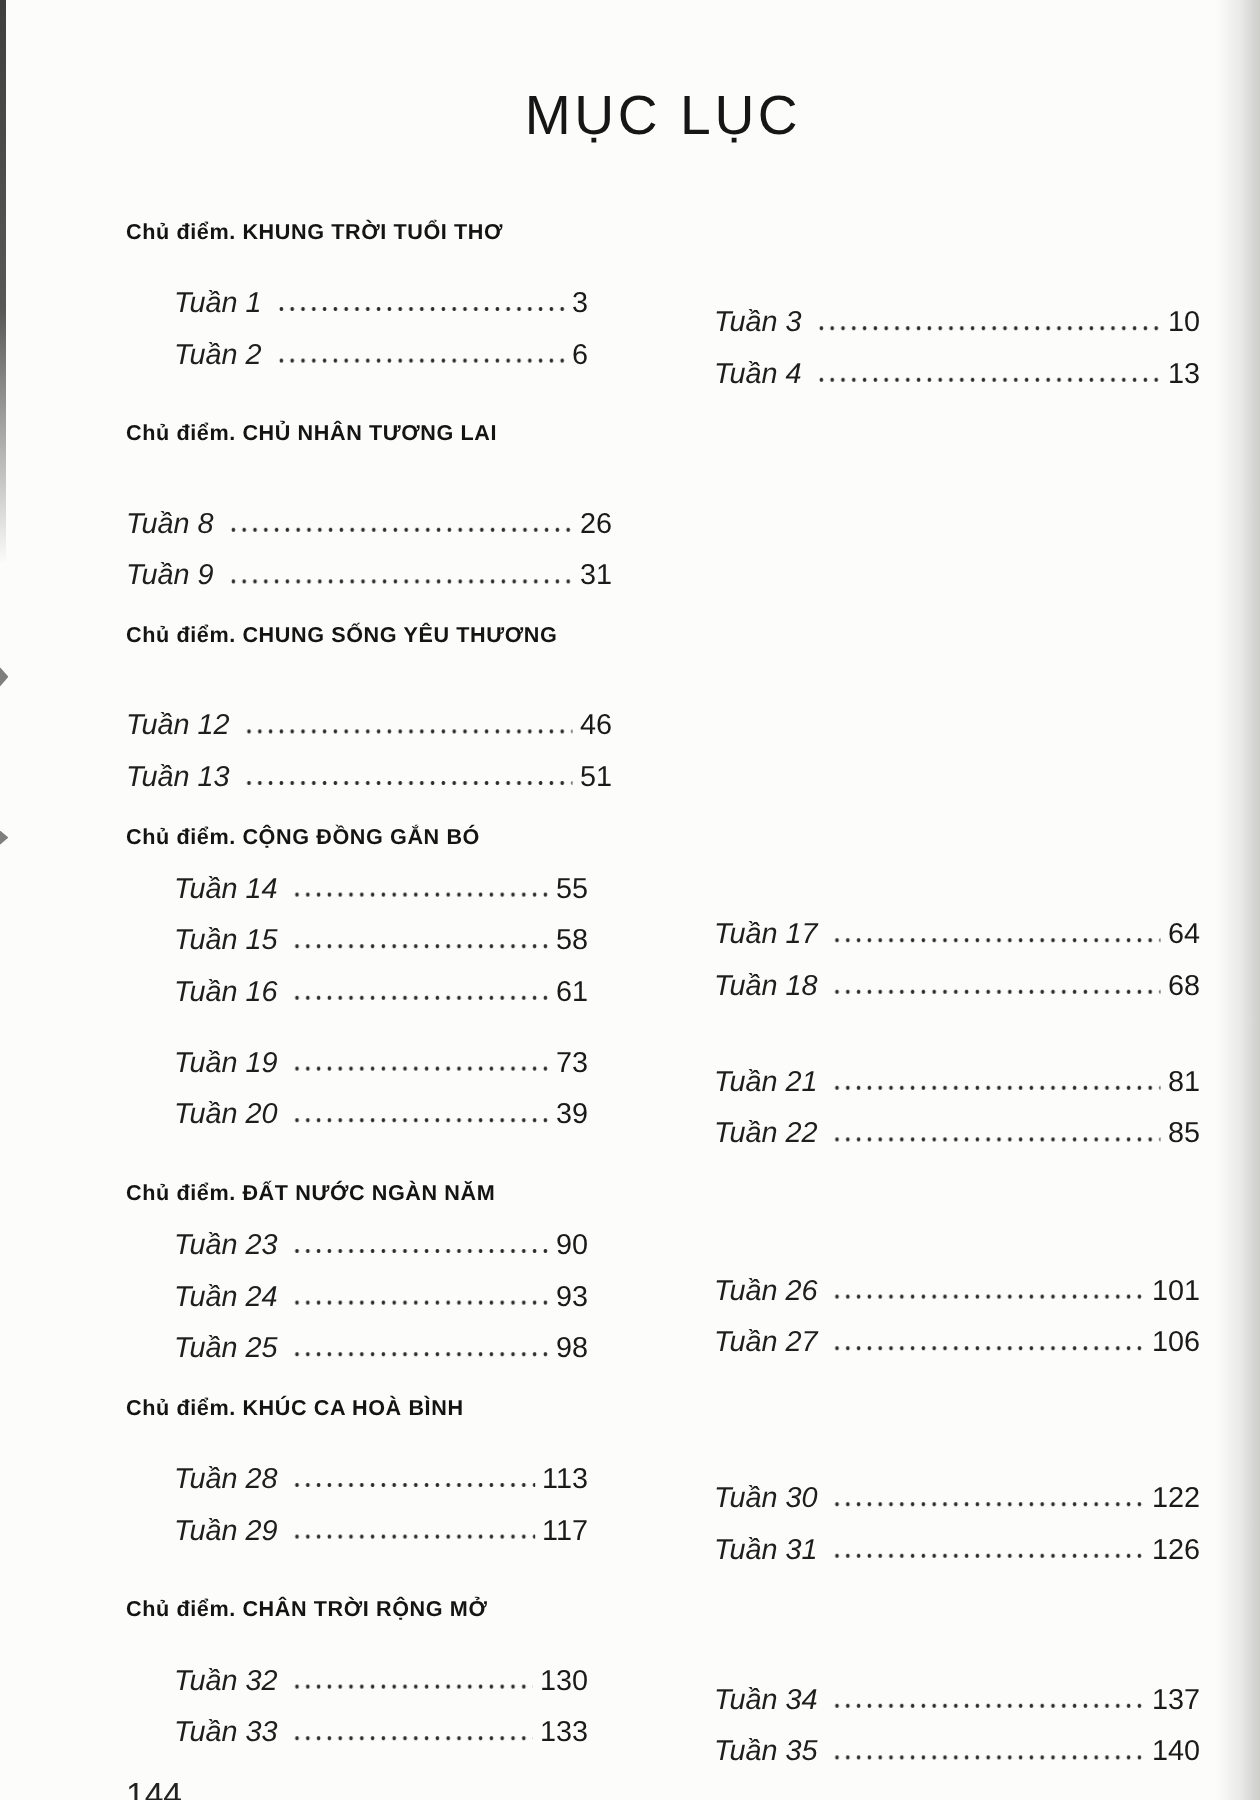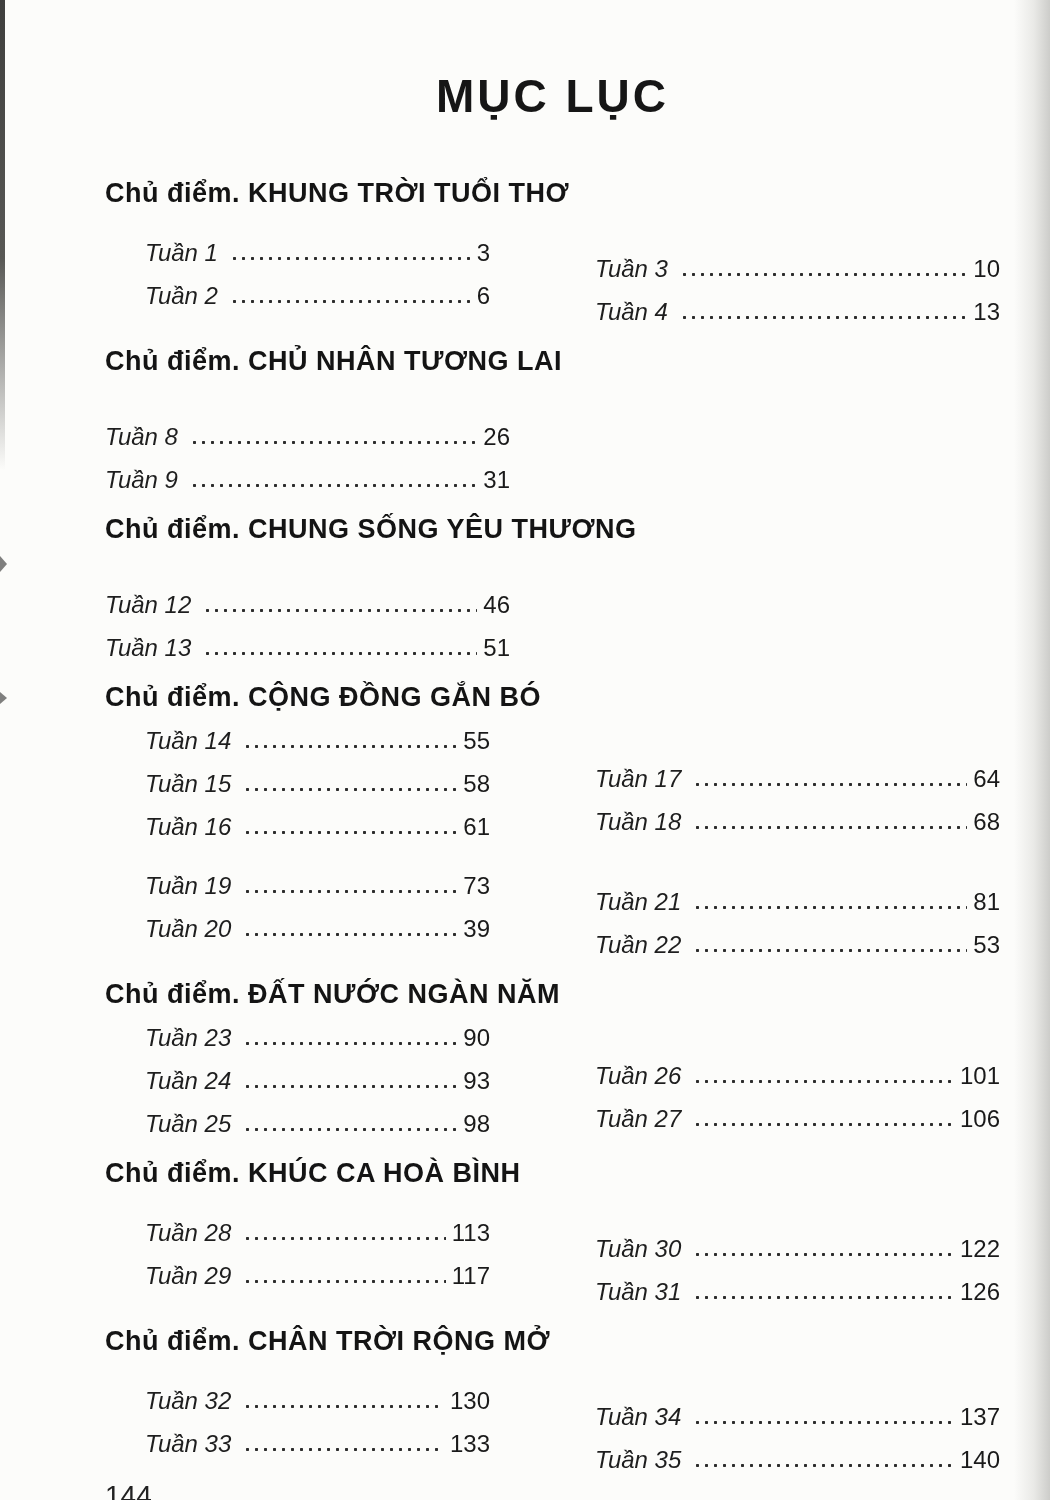--- a/index.html
+++ b/index.html
@@ -50,28 +50,28 @@
     background: #565654;
     clip-path: polygon(0 0, 100% 50%, 0 100%);
     opacity: .75;
   }
   .speck-1 { top: 556px; }
   .speck-2 { top: 692px; height: 12px; }
 
   .title {
     font-size: 46px;
     line-height: 53px;
-    font-weight: bold;
+    font-weight: normal;
     letter-spacing: 3px;
     text-align: center;
     color: #161616;
     margin: 0 0 42px 0;
   }
   .section-heading {
-    font-size: 27px;
+    font-size: 18px;
     line-height: 30px;
     font-weight: bold;
     letter-spacing: 0.5px;
     color: #141414;
     margin: 13px 0 7px 0;
     white-space: nowrap;
   }
   .section-cols {
     display: flex;
     align-items: center;
@@ -263,21 +263,21 @@
       <div class="toc-col toc-col-right">
   <div class="toc-entry">
     <span class="entry-label">Tuần 21</span>
     <span class="dots"></span>
     <span class="entry-page">81</span>
   </div>
 
   <div class="toc-entry">
     <span class="entry-label">Tuần 22</span>
     <span class="dots"></span>
-    <span class="entry-page">53</span>
+    <span class="entry-page">85</span>
   </div>
 </div>
     </div>
   </section>
 
   <section class="toc-section">
     <h2 class="section-heading">Chủ điểm. ĐẤT NƯỚC NGÀN NĂM</h2>
     <div class="section-cols">
       <div class="toc-col toc-col-left">
   <div class="toc-entry">

